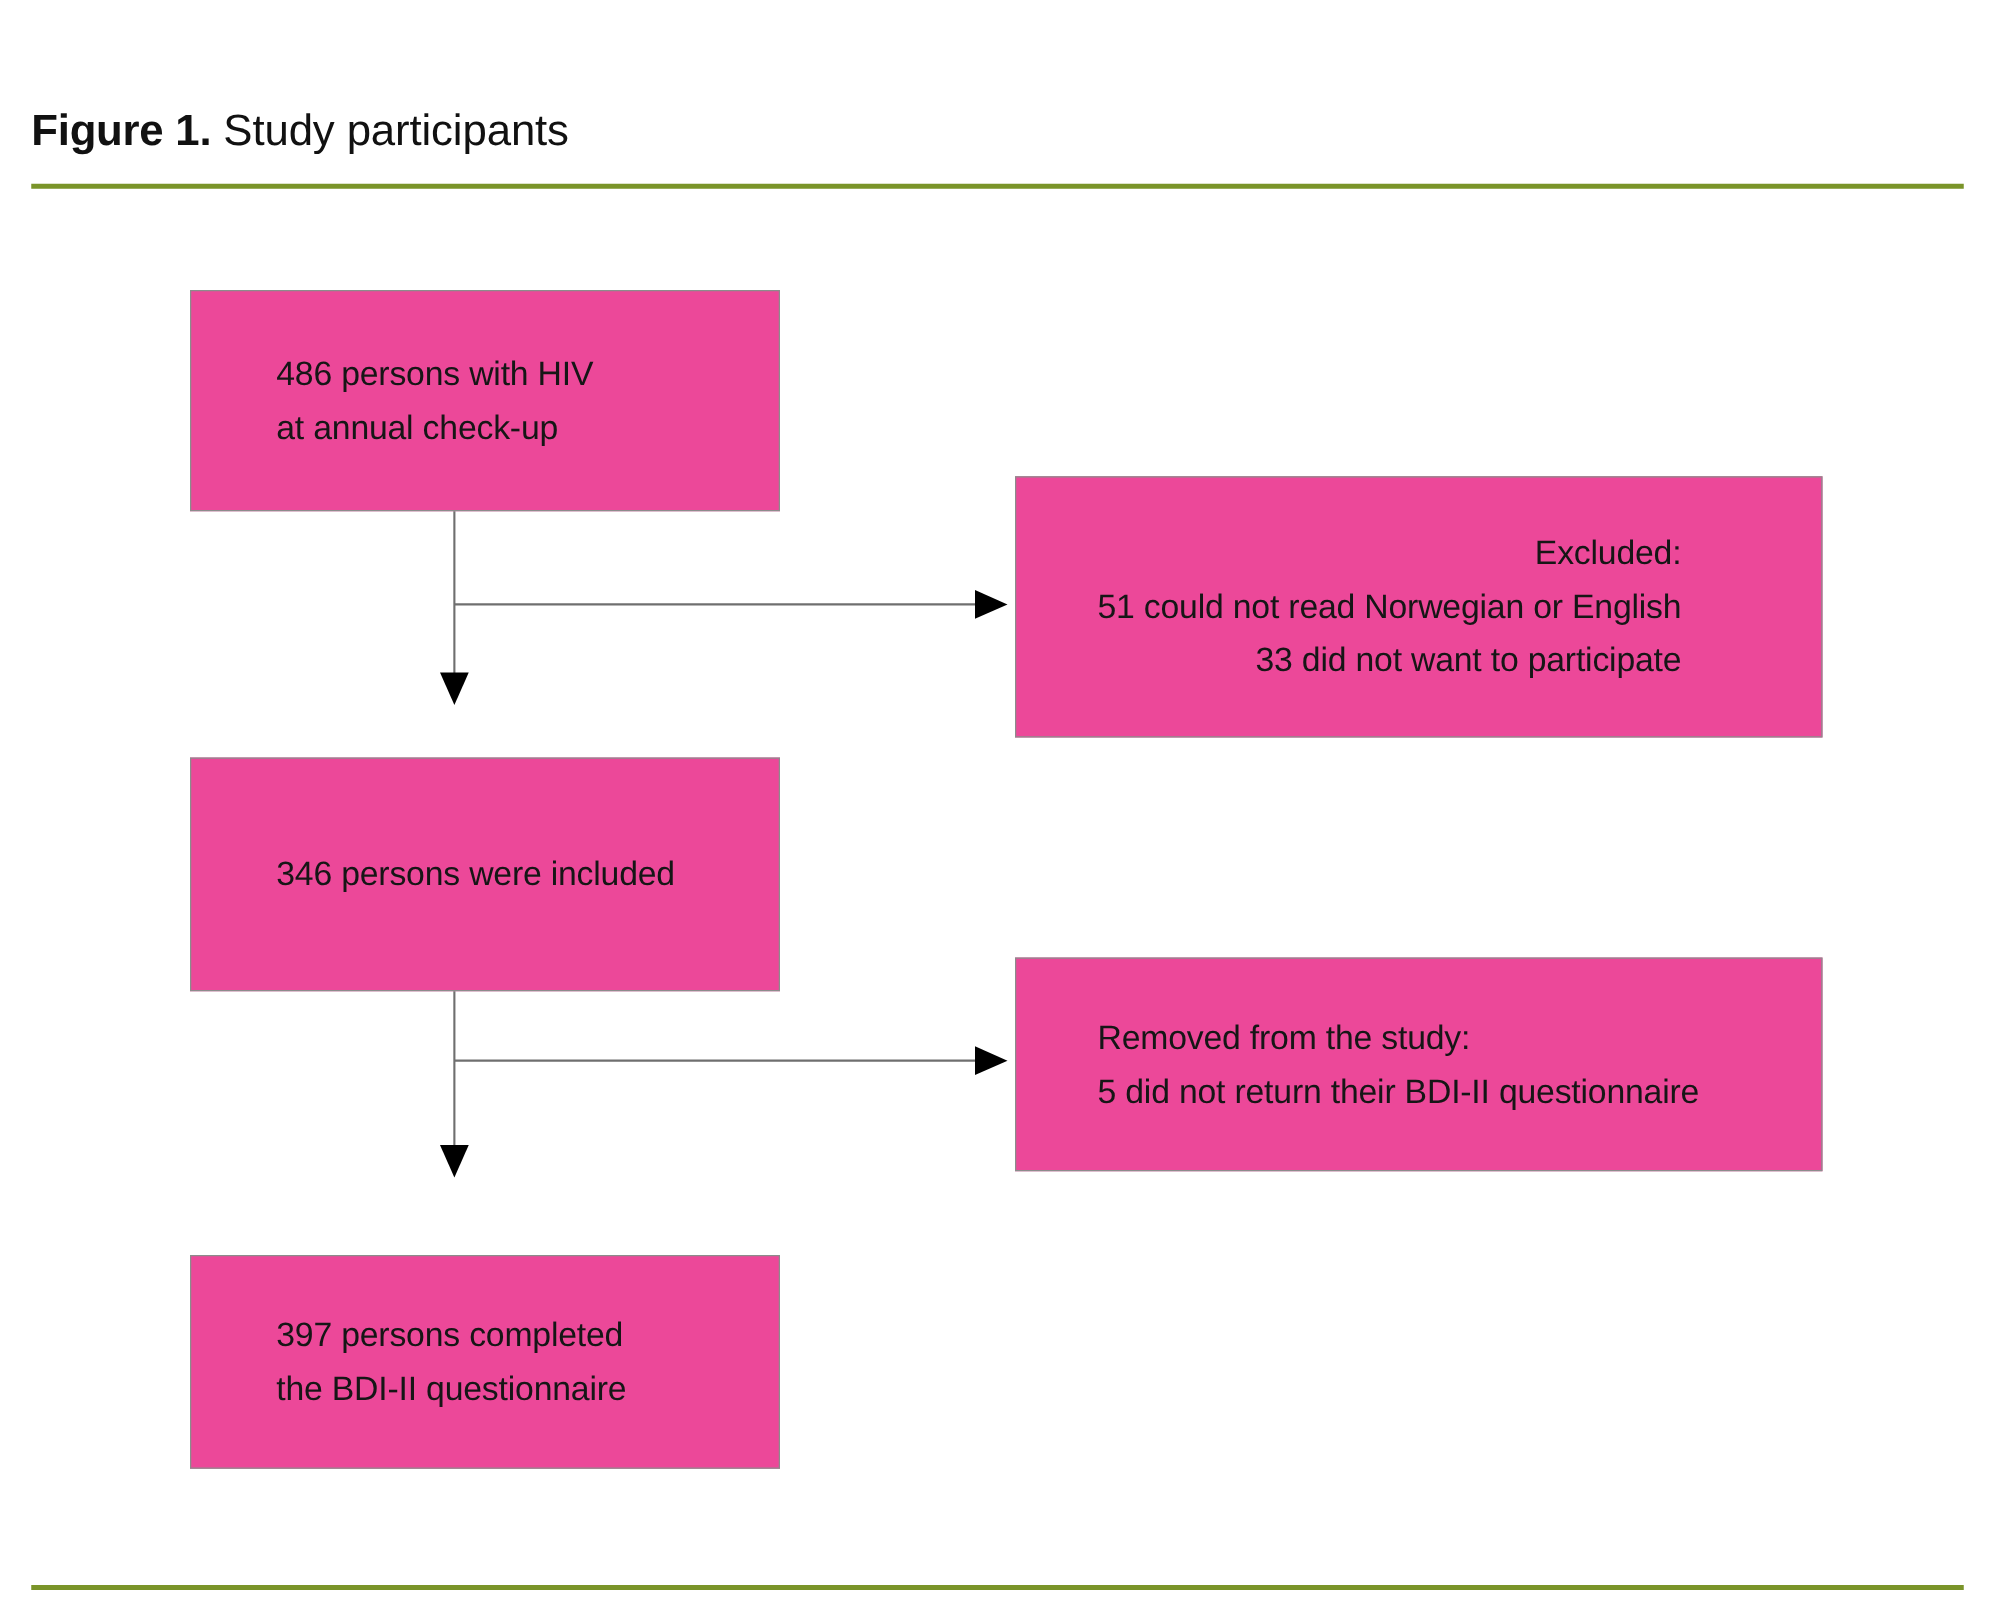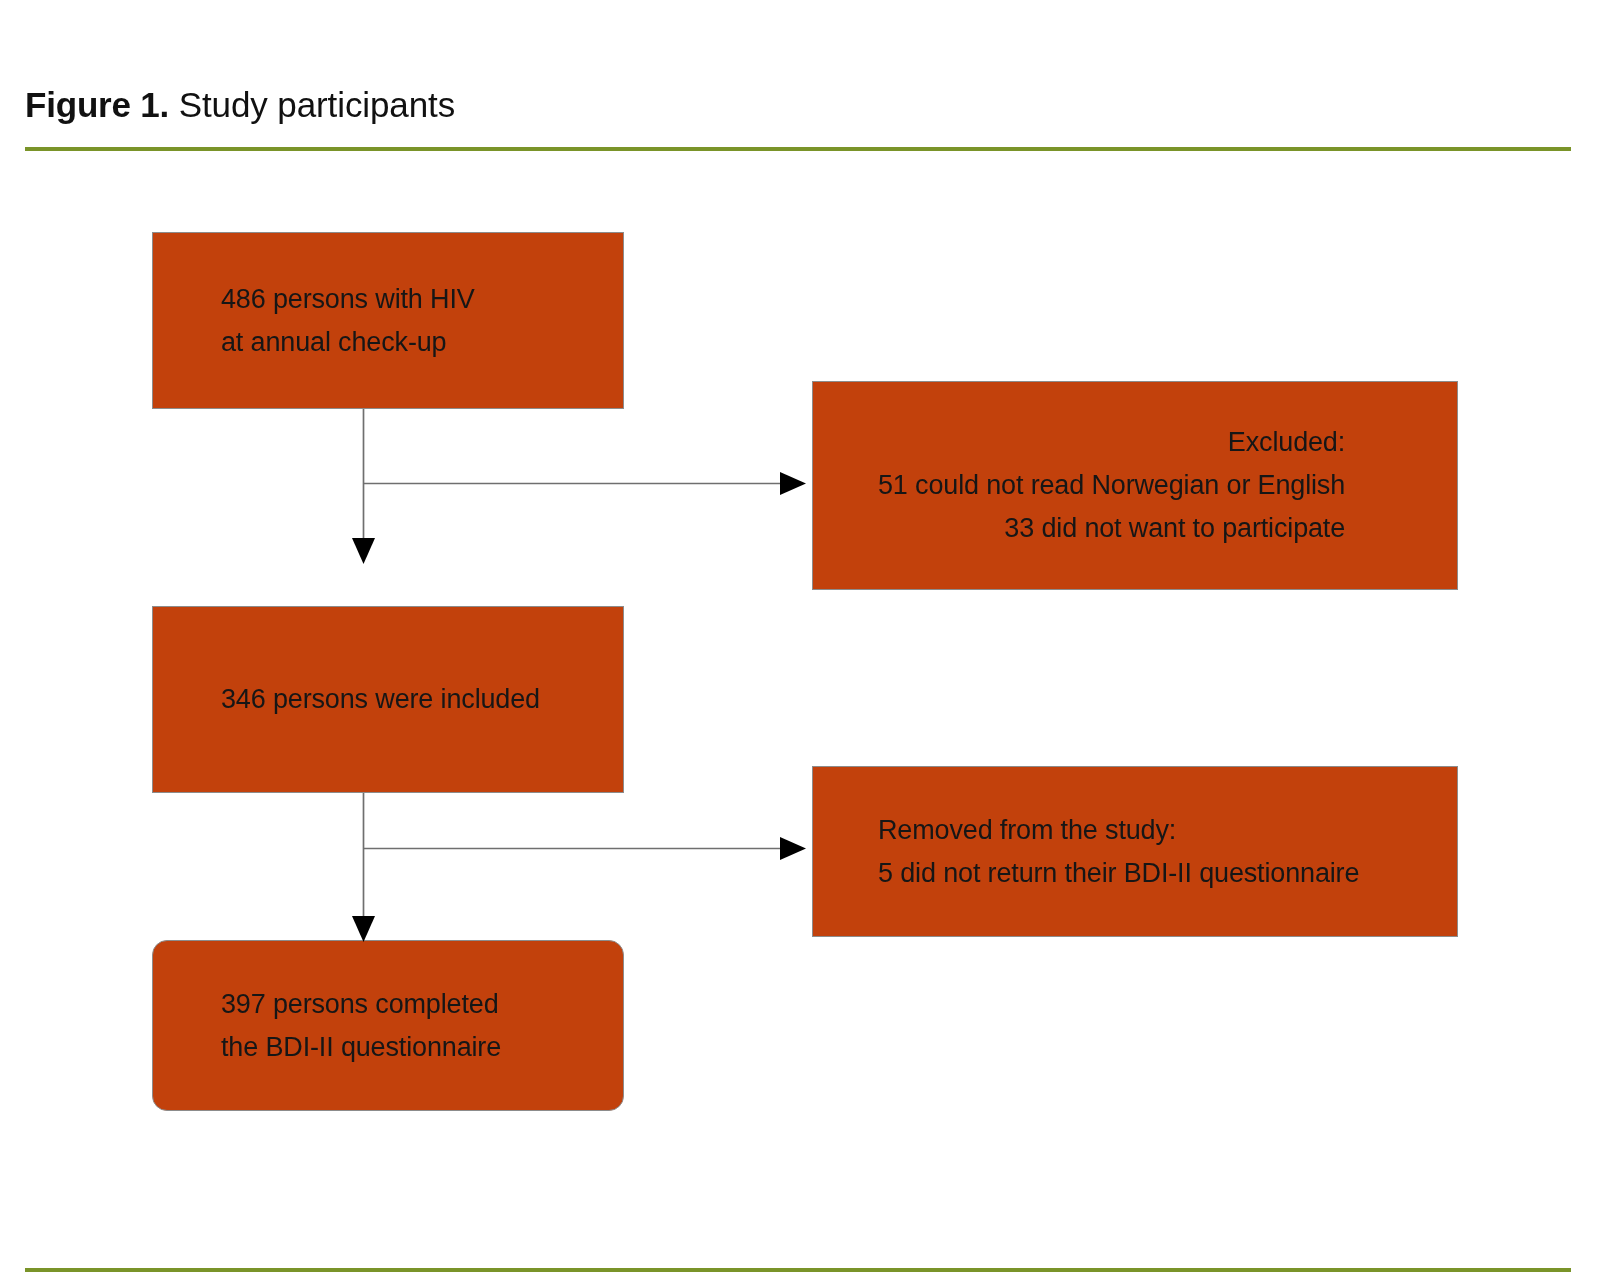--- a/index.html
+++ b/index.html
@@ -52,42 +52,42 @@
     height: 4px;
   }
   .rule-top { top: 99px; }
   .rule-bottom { top: 1220px; }
 
   
   .flow-box {
     position: absolute;
     box-sizing: border-box;
     border: 1.6px solid #8c8c8c;
-    background: #c2410c;
+    background: #ec4899;
     display: flex;
     align-items: center;
   }
   .flow-box .box-text {
     padding-left: 68px;
     padding-right: 18px;
     font-size: 27px;
     line-height: 43px;
     color: #161616;
     letter-spacing: -0.15px;
     white-space: pre-line;
   }
   .flow-box.side .box-text {
     padding-left: 65px;
   }
 
   #box-enrolled  { left: 152px; top: 184px;  width: 472px; height: 177px; }
   #box-excluded-1{ left: 812px; top: 333px;  width: 646px; height: 209px; text-align: right; }
   #box-included  { left: 152px; top: 558px;  width: 472px; height: 187px; }
   #box-removed-1 { left: 812px; top: 718px;  width: 646px; height: 171px; }
-  #box-completed { left: 152px; top: 892px;  width: 472px; height: 171px; border-radius: 15px; }
+  #box-completed { left: 152px; top: 956px;  width: 472px; height: 171px; }
 
   
   #connectors {
     position: absolute;
     left: 0;
     top: 0;
     width: 1600px;
     height: 1284px;
     pointer-events: none;
   }

